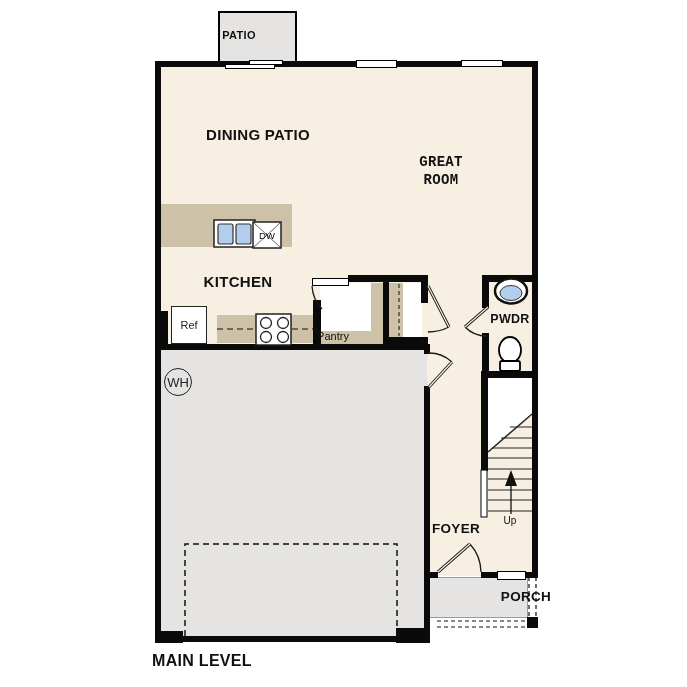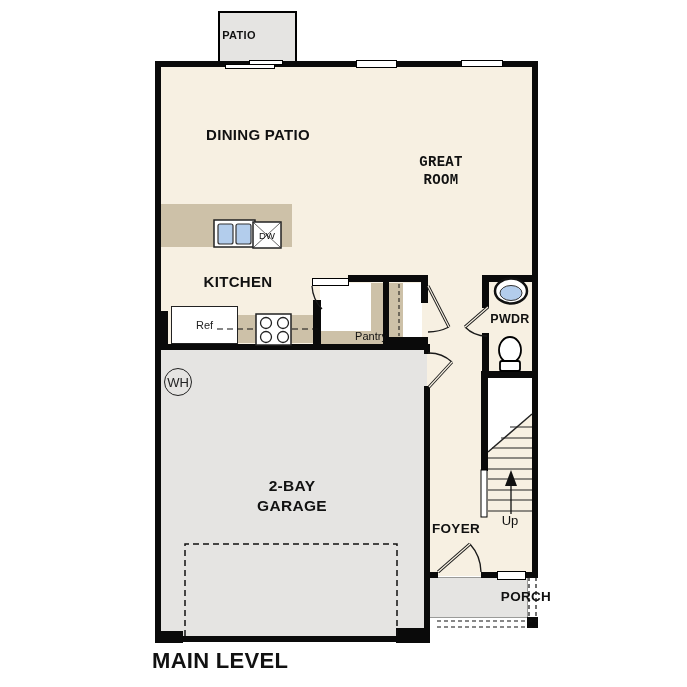--- a/index.html
+++ b/index.html
@@ -61,21 +61,21 @@
   <div class="wall" style="left:482px;top:371px;width:56px;height:7px;"></div>
   <div class="wall" style="left:527px;top:617px;width:11px;height:11px;"></div>
 
   <div class="win" style="left:225px;top:64px;width:50px;height:5px;"></div>
   <div class="win" style="left:249px;top:60px;width:34px;height:5px;"></div>
   <div class="win" style="left:356px;top:60px;width:41px;height:8px;"></div>
   <div class="win" style="left:461px;top:60px;width:42px;height:7px;"></div>
   <div class="win" style="left:497px;top:571px;width:29px;height:9px;"></div>
   <div class="win" style="left:312px;top:278px;width:37px;height:8px;"></div>
 
-  <div class="fixture" style="left:171px;top:306px;width:67px;height:38px;font-size:11px;text-align:right;">
+  <div class="fixture" style="left:171px;top:306px;width:36px;height:38px;font-size:11px;text-align:right;">
     <span>Ref</span>
   </div>
   <div class="fixture" style="left:164px;top:368px;width:28px;height:28px;border-radius:50%;font-size:13px;background:#e5e4e2;">
     <span>WH</span>
   </div>
 
   <svg width="687" height="687" viewBox="0 0 687 687">
 
     <polyline points="185,636 185,544 397,544 397,636" fill="none" stroke="#111" stroke-width="1.5" stroke-dasharray="6,4"></polyline>
 
@@ -159,23 +159,21 @@
     <g stroke="#1a1a1a" fill="none">
       <path d="M312,286 A36,36 0 0 0 322,309" stroke-width="1.3"></path>
     </g>
   </svg>
 
   <div class="lbl" style="left:239px;top:35px;font-size:11px;">PATIO</div>
   <div class="lbl" style="left:258px;top:135px;font-size:15px;">DINING PATIO</div>
   <div class="lbl" style="left:441px;top:171px;font-size:14px;font-family:Liberation Mono, monospace;">GREAT
 ROOM</div>
   <div class="lbl" style="left:238px;top:282px;font-size:15px;">KITCHEN</div>
-  <div class="lbl small" style="left:371px;top:336px;font-size:11px;">Pantry</div>
+  <div class="lbl small" style="left:333px;top:336px;font-size:11px;">Pantry</div>
   <div class="lbl" style="left:510px;top:319px;font-size:12.5px;">PWDR</div>
-  <div class="lbl" style="left:292px;top:496px;font-size:15.5px;">2-BAY
-GARAGE</div>
   <div class="lbl" style="left:456px;top:529px;font-size:13.5px;">FOYER</div>
   <div class="lbl" style="left:483px;top:597px;font-size:13.5px;margin-left:43px;">PORCH</div>
   <div class="lbl small" style="left:267px;top:236px;font-size:9.5px;">DW</div>
-  <div class="lbl small" style="left:510px;top:521px;font-size:13px;">Up</div>
-  <div class="lbl" style="left:152px;top:661px;transform:translate(0,-50%);font-size:22px;">MAIN LEVEL</div>
+  <div class="lbl small" style="left:510px;top:521px;font-size:10px;">Up</div>
+  <div class="lbl" style="left:152px;top:661px;transform:translate(0,-50%);font-size:16px;">MAIN LEVEL</div>
 
 </div>
 
 </body></html>

